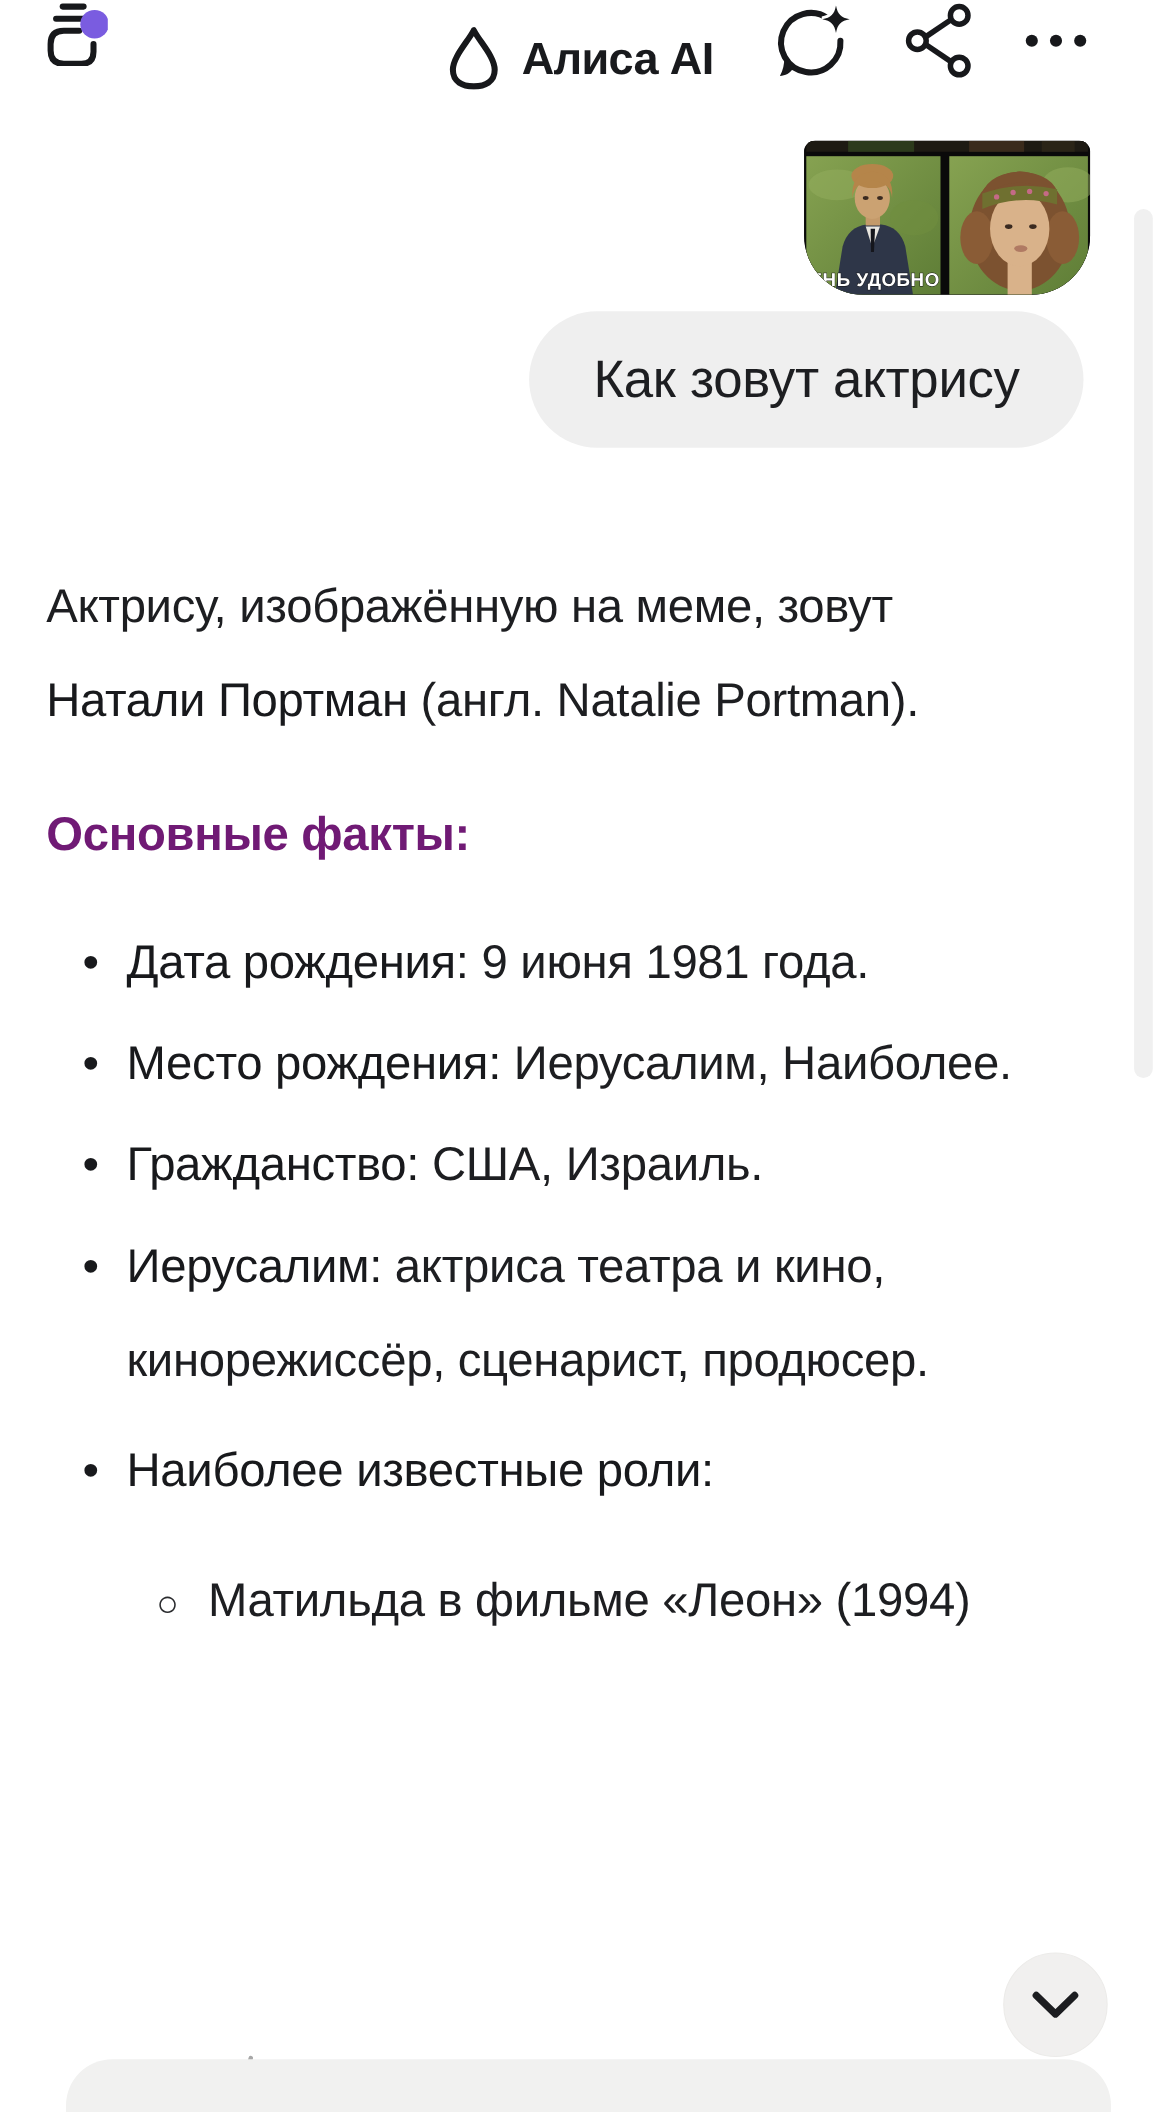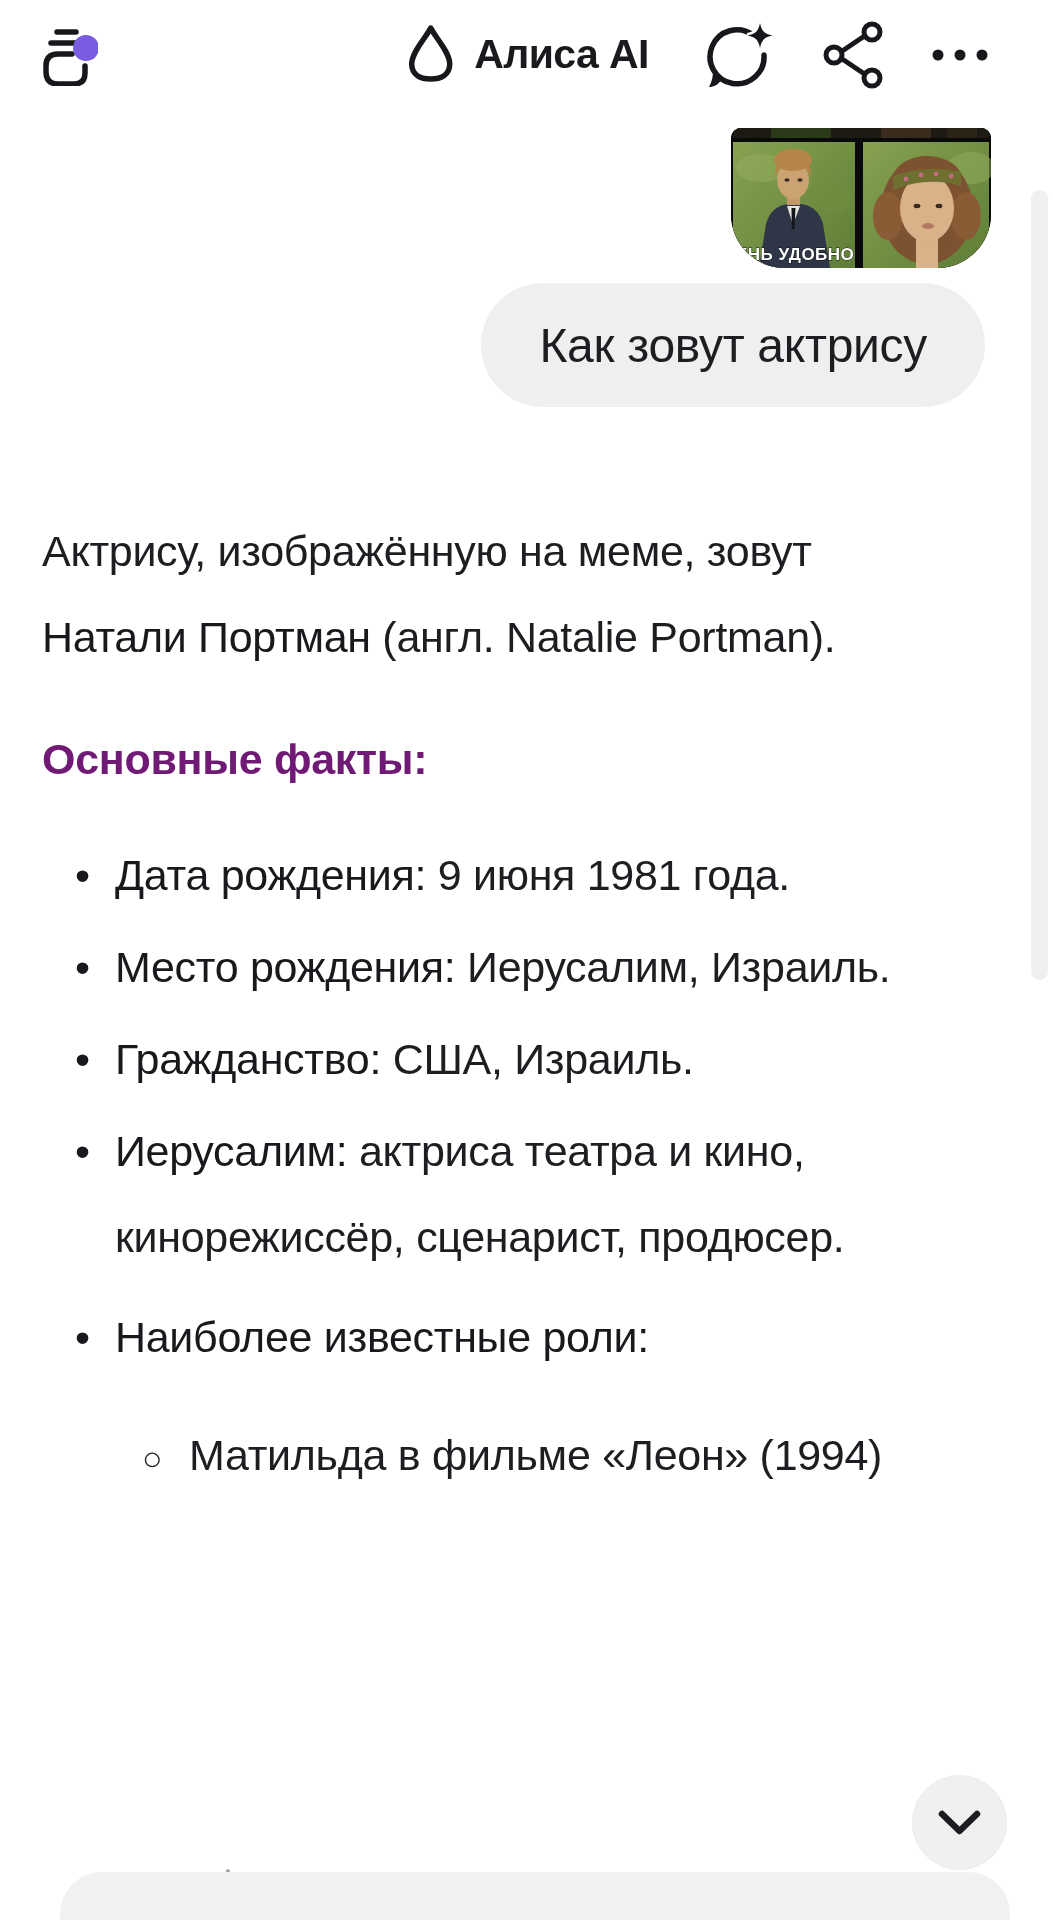--- a/index.html
+++ b/index.html
@@ -5,21 +5,21 @@
   html,body{margin:0;padding:0;}
   body{
     width:1053px;height:1920px;position:relative;overflow:hidden;
     background:#ffffff;color:#1d1e21;
     font-family:"Liberation Sans",sans-serif;
     -webkit-font-smoothing:antialiased;
   }
   
   .header{
     position:absolute;left:0;top:0;width:1053px;height:112px;
-    background:#fff;display:flex;align-items:center;
+    background:#fff;display:flex;align-items:flex-start;
     padding:0 64px 0 32px;box-sizing:border-box;z-index:5;
   }
   .icon-btn{border:none;background:none;padding:0;display:flex;align-items:center;justify-content:center;cursor:pointer;}
   .history-wrap{position:relative;width:66px;height:60px;}
   .header-center{
     position:absolute;left:50%;top:54px;transform:translate(-50%,-50%);
     display:flex;align-items:center;gap:18px;
   }
   .app-title{font-size:41px;font-weight:600;letter-spacing:-0.6px;color:#191a1d;white-space:nowrap;}
   .header-right{margin-left:auto;display:flex;align-items:center;gap:44px;}
@@ -187,21 +187,21 @@
 
   <div class="facts-heading">Основные факты:</div>
 
   <div class="facts">
     <div class="fact-row">
       <span class="fact-marker">•</span>
       <span class="fact-text"><span class="b">Дата рождения:</span><span> 9 июня 1981 года.</span></span>
     </div>
     <div class="fact-row">
       <span class="fact-marker">•</span>
-      <span class="fact-text"><span class="b">Место рождения:</span><span> Иерусалим, Израиль.</span></span>
+      <span class="fact-text"><span class="b">Место рождения:</span><span> Иерусалим, Наиболее.</span></span>
     </div>
     <div class="fact-row">
       <span class="fact-marker">•</span>
       <span class="fact-text"><span class="b">Гражданство:</span><span> США, Израиль.</span></span>
     </div>
     <div class="fact-row">
       <span class="fact-marker">•</span>
       <span class="fact-text"><span class="b">Иерусалим:</span><span> актриса театра и кино, кинорежиссёр, сценарист, продюсер.</span></span>
     </div>
     <div class="fact-row gap">

